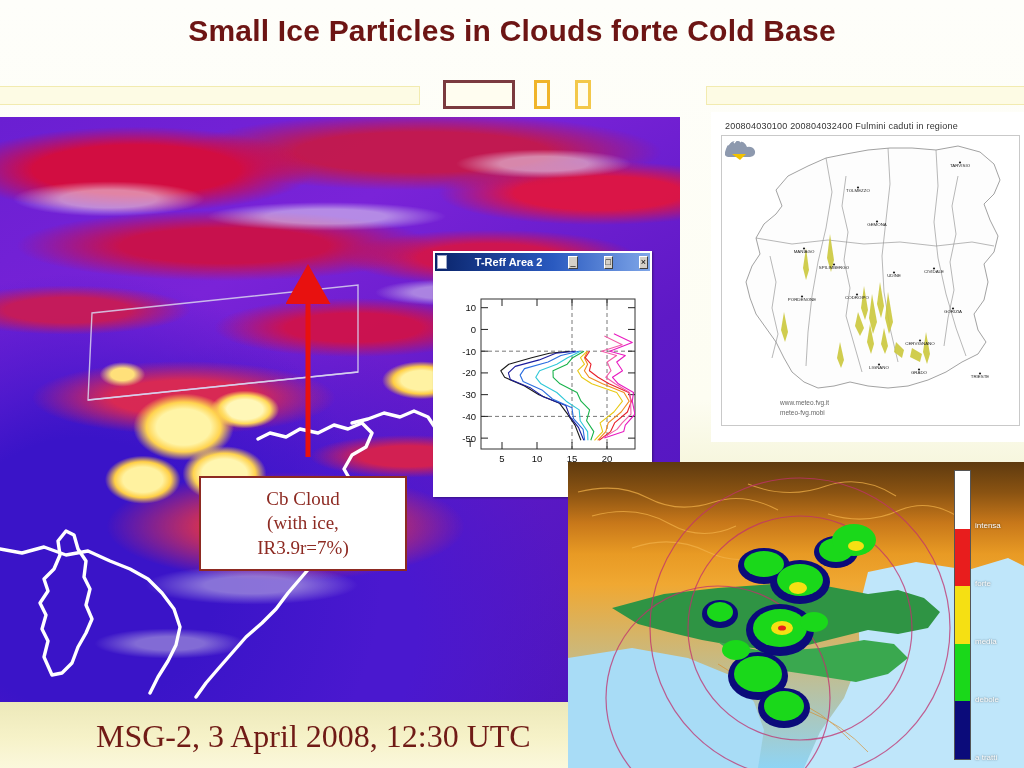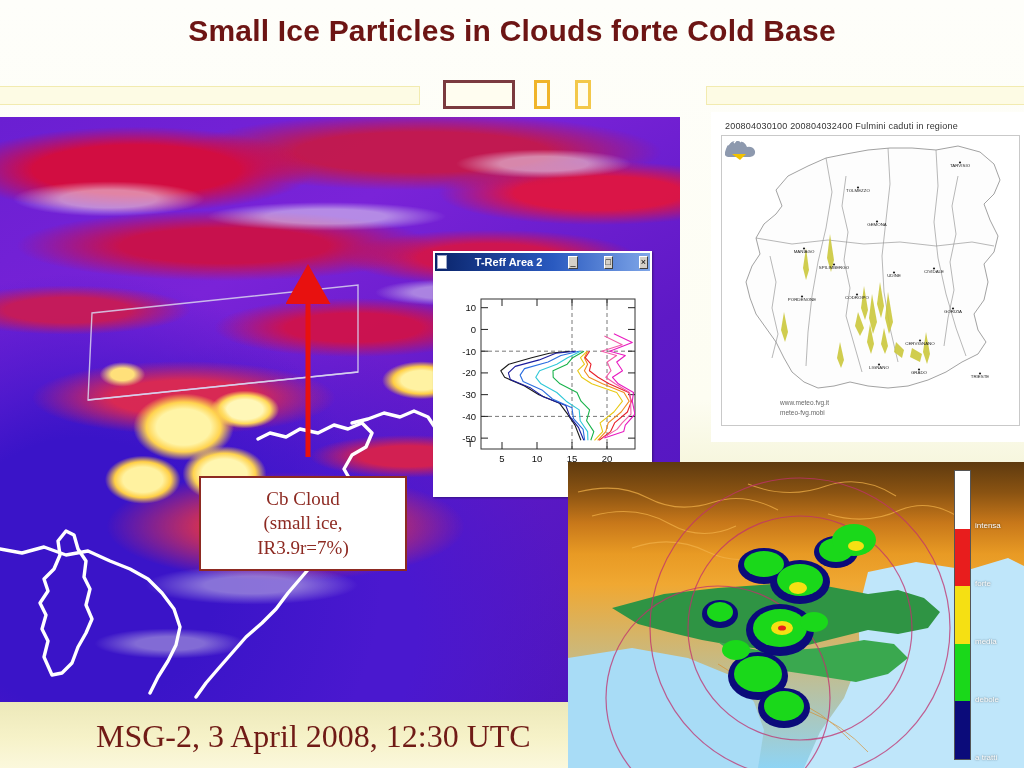--- a/index.html
+++ b/index.html
@@ -215,21 +215,21 @@
         <marker id="ah" markerWidth="8" markerHeight="9" refX="3.4" refY="4.5" orient="auto">
           <polygon points="0,0 8,4.5 0,9" fill="#e8110f"></polygon>
         </marker>
       </defs>
       <line x1="308" y1="340" x2="308" y2="170" stroke="#e8110f" stroke-width="5" marker-end="url(#ah)"></line>
     </svg>
   </div>
 
   <div id="callout">
     <div>Cb Cloud</div>
-    <div>(small ice,</div>
+    <div>(with ice,</div>
     <div>IR3.9r=7%)</div>
   </div>
 
   <div id="treff">
     <div class="tbar">
       <div class="app"></div>
       <div class="ttl">T-Reff Area 2</div>
       <div class="btn">_</div>
       <div class="btn">□</div>
       <div class="btn">×</div>

